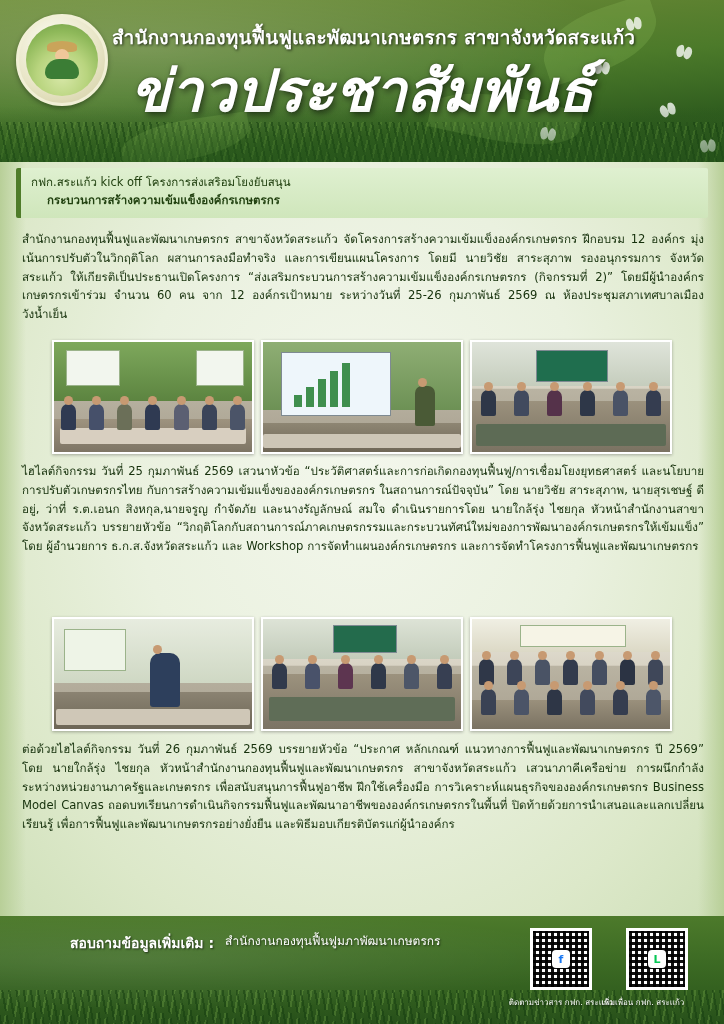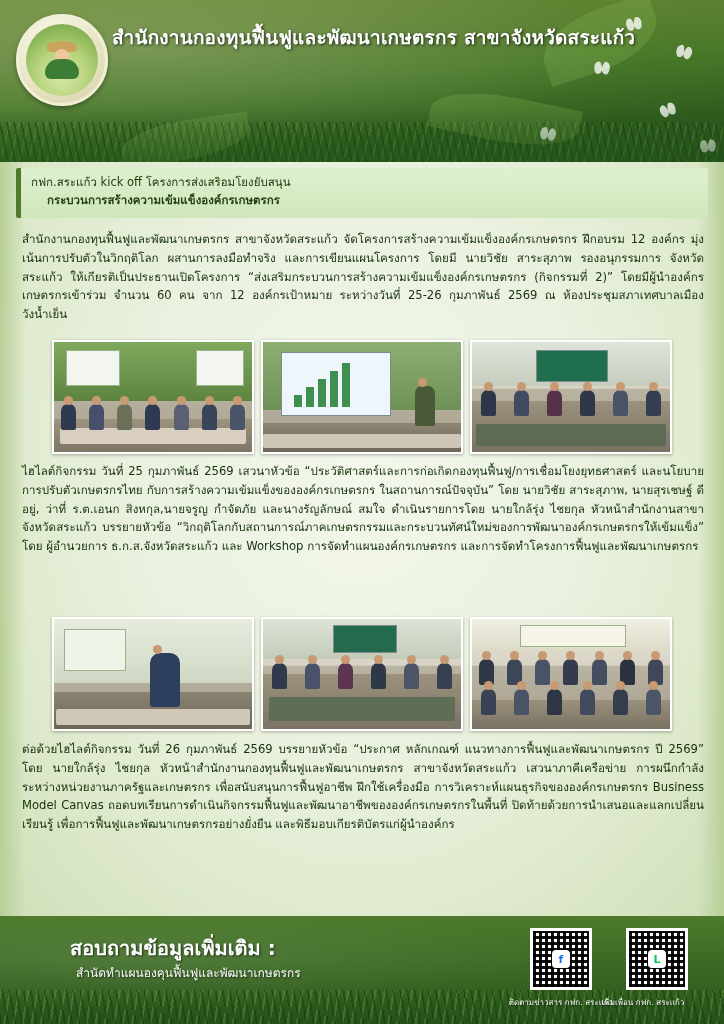--- a/index.html
+++ b/index.html
@@ -271,21 +271,21 @@
       repeating-linear-gradient(80deg, rgba(20,60,15,0.50) 0 2px, rgba(20,60,15,0) 2px 7px),
       repeating-linear-gradient(100deg, rgba(130,180,80,0.28) 0 2px, rgba(130,180,80,0) 2px 9px);
   }
   .foot-contact {
     position: absolute;
     left: 70px; top: 16px;
     width: 430px;
     color: #ffffff;
   }
   .foot-label {
-    font-size: 20px;
+    font-size: 14px;
     font-weight: bold;
     text-shadow: 1px 1px 2px rgba(0,0,0,0.6);
     display: inline-block;
     vertical-align: top;
   }
   .foot-org {
     display: inline-block;
     vertical-align: top;
     font-size: 12px;
     line-height: 1.5;
@@ -368,20 +368,21 @@
       <div class="logo-inner">
         <div class="logo-figure">
           <div class="hat"></div>
           <div class="face"></div>
           <div class="body"></div>
         </div>
       </div>
     </div>
 
     <div class="hdr-title">สำนักงานกองทุนฟื้นฟูและพัฒนาเกษตรกร สาขาจังหวัดสระแก้ว</div>
+    <div class="hdr-main">ข่าวประชาสัมพันธ์</div>
   </div>
 
   <div class="sheet">
     <div class="sheet-edge-l"></div>
     <div class="sheet-edge-r"></div>
 
     <div class="subtitle-bar">
       <div class="subtitle-line">กฟก.สระแก้ว kick off โครงการส่งเสริอมโยงยับสนุน</div>
       <div class="subtitle-line indent">กระบวนการสร้างความเข้มแข็งองค์กรเกษตรกร</div>
     </div>
@@ -490,21 +491,21 @@
 
     <div class="para" style="top:578px;">ต่อด้วยไฮไลต์กิจกรรม วันที่ 26 กุมภาพันธ์ 2569 บรรยายหัวข้อ “ประกาศ หลักเกณฑ์ แนวทางการฟื้นฟูและพัฒนาเกษตรกร ปี 2569” โดย นายใกล้รุ่ง ไชยกุล หัวหน้าสำนักงานกองทุนฟื้นฟูและพัฒนาเกษตรกร สาขาจังหวัดสระแก้ว เสวนาภาคีเครือข่าย การผนึกกำลังระหว่างหน่วยงานภาครัฐและเกษตรกร เพื่อสนับสนุนการฟื้นฟูอาชีพ ฝึกใช้เครื่องมือ   การวิเคราะห์แผนธุรกิจขององค์กรเกษตรกร Business Model Canvas ถอดบทเรียนการดำเนินกิจกรรมฟื้นฟูและพัฒนาอาชีพขององค์กรเกษตรกรในพื้นที่ ปิดท้ายด้วยการนำเสนอและแลกเปลี่ยนเรียนรู้ เพื่อการฟื้นฟูและพัฒนาเกษตรกรอย่างยั่งยืน และพิธีมอบเกียรติบัตรแก่ผู้นำองค์กร</div>
   </div>
 
   <div class="footer">
     <div class="footer-grass"></div>
 
     <div class="foot-contact">
       <span class="foot-label">สอบถามข้อมูลเพิ่มเติม :</span>
       <span class="foot-org">
-        <div>สำนัดทำแผนองคุนฟื้นฟูและพัฒนาเกษตรกร</div>
+        <div>สำนักงานกองทุนฟื้นฟูมภาพัฒนาเกษตรกร</div>
       </span>
     </div>
 
 
     <div class="qr" style="left:530px;">
       <div class="qr-inner"></div>
       <div class="qr-logo" style="color:#1877f2;">f</div>
     </div>
     <div class="qr-cap" style="left:506px;">ติดตามข่าวสาร กฟก. สระแก้ว</div>
 

